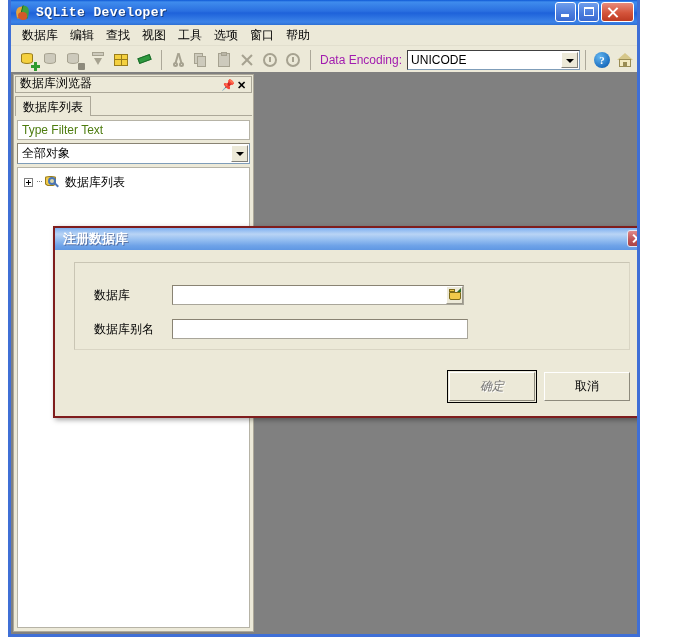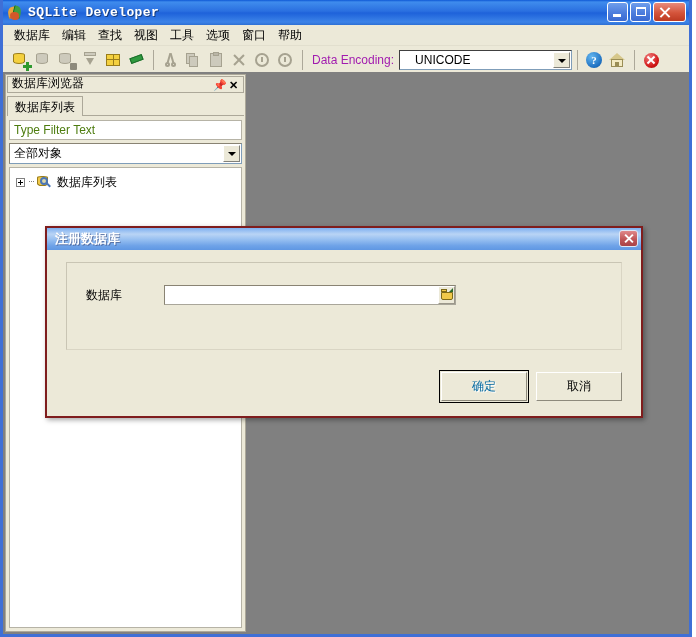--- a/index.html
+++ b/index.html
@@ -10,22 +10,22 @@
     width: 696px; height: 637px;
     font-family: "Liberation Sans", "DejaVu Sans", sans-serif;
     font-size: 12px;
     overflow: hidden;
     position: relative;
   }
 
   
   #app-window {
     position: absolute;
-    left: 0; top: 0;
-    width: 692px; height: 637px;
+    left: 8px; top: 0;
+    width: 632px; height: 637px;
     box-sizing: border-box;
     border: 3px solid #3f6fd6;
     border-top: none;
     background: #ece9d8;
     overflow: hidden;
   }
 
   
   #title-bar {
     position: relative;
@@ -299,21 +299,21 @@
   #encoding-label { font-size: 12px; color: #a21caf; white-space: nowrap; }
   #encoding-combo {
     width: 173px; height: 20px;
     background: #ffffff;
     border: 1px solid #7f9db9;
     border-top-color: #404040; border-left-color: #404040;
     box-sizing: border-box;
     display: flex; align-items: center;
     position: relative;
     font-size: 12px;
-    padding-left: 15px;
+    padding-left: 3px;
     cursor: default;
   }
   #encoding-combo .arrowbox {
     position: absolute; right: 1px; top: 1px;
     width: 17px; height: 16px;
     background: #ece9d8;
     border: 1px solid #fff;
     border-right-color:#82817a; border-bottom-color:#82817a;
     box-sizing: border-box;
   }
@@ -596,21 +596,21 @@
     box-sizing: border-box;
     font-size: 12px;
     display: flex; align-items: center; justify-content: center;
     cursor: default;
     position: relative;
   }
   .dlg-btn.default {
     outline: 1px solid #000;
     outline-offset: 1px;
   }
-  .dlg-btn.disabled { color: #0369a1; text-shadow: 1px 1px 0 #ffffff; }
+  .dlg-btn.disabled { color: #737373; text-shadow: 1px 1px 0 #ffffff; font-style: italic; }
 </style>
 </head>
 <body>
 
 <div id="app-window">
 
   <div id="title-bar">
     <div id="title-icon">
       <span class="leaf-a"></span>
         <span class="leaf-b"></span>
@@ -789,20 +789,24 @@
             <span class="field-label">数据库</span>
             <span class="field-input db">
               <span class="browse-btn">
                 <span class="folder"></span>
                   <span class="tab"></span>
                   <span class="arr"></span>
               </span>
             </span>
           </div>
 
+          <div class="field-row r2">
+            <span class="field-label">数据库别名</span>
+            <span class="field-input alias"></span>
+          </div>
 
         </div>
 
         <div id="dlg-buttons">
           <div class="dlg-btn default disabled">确定</div>
           <div class="dlg-btn">取消</div>
         </div>
 
       </div>
     </div>

